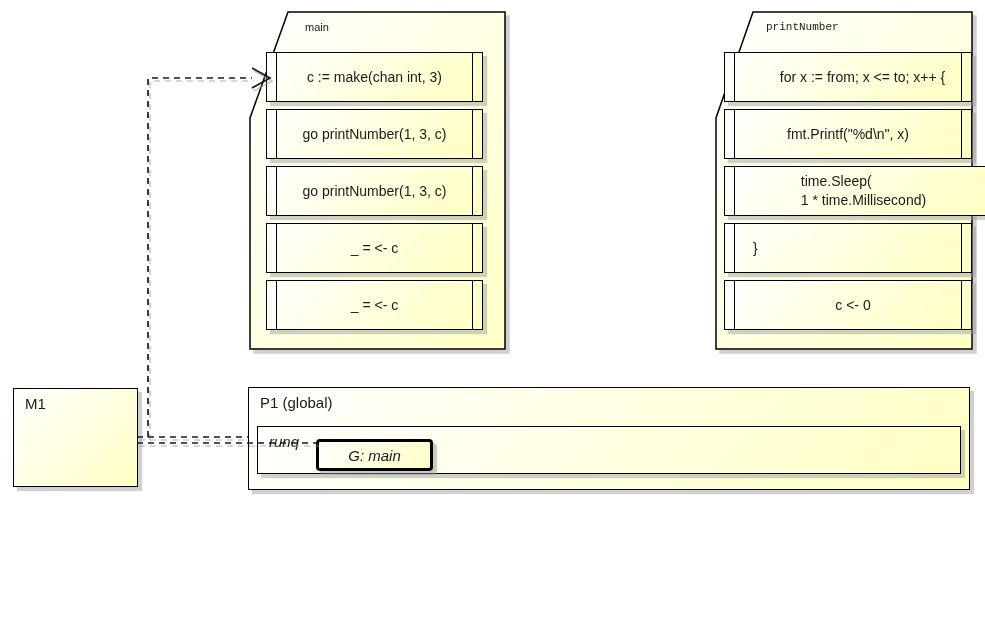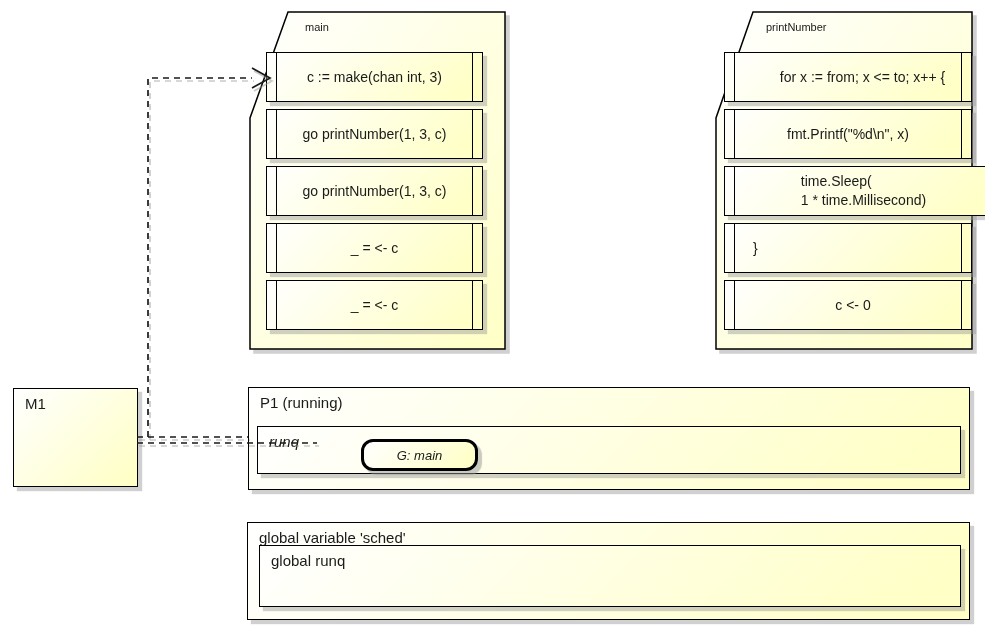--- a/index.html
+++ b/index.html
@@ -30,26 +30,25 @@
   .box{
     position:absolute;box-sizing:border-box;
     border:1.5px solid var(--border,#000);
     background:linear-gradient(135deg,var(--fill-light,#ffffff) 0%,var(--fill-yellow,#ffffc6) 95%);
     box-shadow:4px 4px 1px rgba(150,150,150,0.45);
     font-size:15px;
   }
   .box-label{position:absolute;left:11px;top:6px;white-space:nowrap;}
   .goroutine{
     position:absolute;box-sizing:border-box;
-    border:3px solid var(--border,#000);border-radius:12px;
+    border:3px solid var(--border,#000);border-radius:4px;
     background:linear-gradient(135deg,var(--fill-light,#ffffff) 0%,var(--fill-yellow,#ffffc6) 95%);
     box-shadow:4px 4px 1px rgba(150,150,150,0.5);
     display:flex;align-items:center;justify-content:center;
-    font-size:13px;
-    margin-left:45px;
+    font-size:15px;
   }
   
   .connectors{position:absolute;left:0;top:0;z-index:40;pointer-events:none;
     filter:drop-shadow(2px 3px 0 rgba(150,150,150,0.5));}
 </style>
 </head>
 <body>
 
 <div class="canvas">
 
@@ -92,21 +91,21 @@
 
   <svg class="note-shape" style="left:712px;top:8px;" width="268" height="348" aria-hidden="true">
     <defs>
       <linearGradient id="g2" x1="0" y1="0" x2="1" y2="1">
         <stop offset="0" stop-color="#ffffff"></stop>
           <stop offset="1" stop-color="#ffffc6"></stop>
       </linearGradient>
     </defs>
     <polygon points="41,4 260,4 260,341 4,341 4,110" fill="url(#g2)" stroke="#000000" stroke-width="1.5"></polygon>
   </svg>
-  <div class="note-title" style="left:766px;top:21px;">printNumber</div>
+  <div class="note-title" style="left:766px;top:21px;font-family:Liberation Mono, monospace;">printNumber</div>
 
   <div class="note-row" style="left:724px;top:52px;width:248px;padding-left:29px;">
     <i class="vl vl-l"></i>
     <span class="row-text">for x := from; x &lt;= to; x++ {</span>
     <i class="vl vl-r"></i>
   </div>
   <div class="note-row" style="left:724px;top:109px;width:248px;">
     <i class="vl vl-l"></i>
     <span class="row-text">fmt.Printf("%d\n", x)</span>
     <i class="vl vl-r"></i>
@@ -126,35 +125,29 @@
     <i class="vl vl-l"></i>
     <span class="row-text">c &lt;- 0</span>
     <i class="vl vl-r"></i>
   </div>
 
   <div class="box" style="left:13px;top:388px;width:125px;height:99px;">
     <span class="box-label">M1</span>
   </div>
 
   <div class="box" style="left:248px;top:387px;width:722px;height:103px;">
-    <span class="box-label">P1 (running)</span>
+    <span class="box-label">P1 (global)</span>
     <div class="box" style="left:8px;top:38px;width:704px;height:48px;font-style:italic;">
       <span class="box-label">runq</span>
       <div class="goroutine" style="left:58px;top:12px;width:117px;height:32px;">
         <span>G: main</span>
       </div>
     </div>
   </div>
 
-  <div class="box" style="left:247px;top:522px;width:723px;height:98px;">
-    <span class="box-label">global variable 'sched'</span>
-    <div class="box" style="left:11px;top:22px;width:702px;height:62px;">
-      <span class="box-label">global runq</span>
-    </div>
-  </div>
 
   <svg class="connectors" width="985" height="634" aria-hidden="true">
     <path d="M137 437 L148 437 L148 78 L252 78" fill="none" stroke="#1a1a1a" stroke-width="1.7" stroke-dasharray="6 5"></path>
     <path d="M252 68 L270 78 L252 88" fill="none" stroke="#1a1a1a" stroke-width="1.7"></path>
     <path d="M148 437 L248 437" fill="none" stroke="#1a1a1a" stroke-width="1.7" stroke-dasharray="6 5"></path>
     <path d="M137 443 L317 443" fill="none" stroke="#1a1a1a" stroke-width="1.7" stroke-dasharray="6 5"></path>
   </svg>
 
 </div>
 

